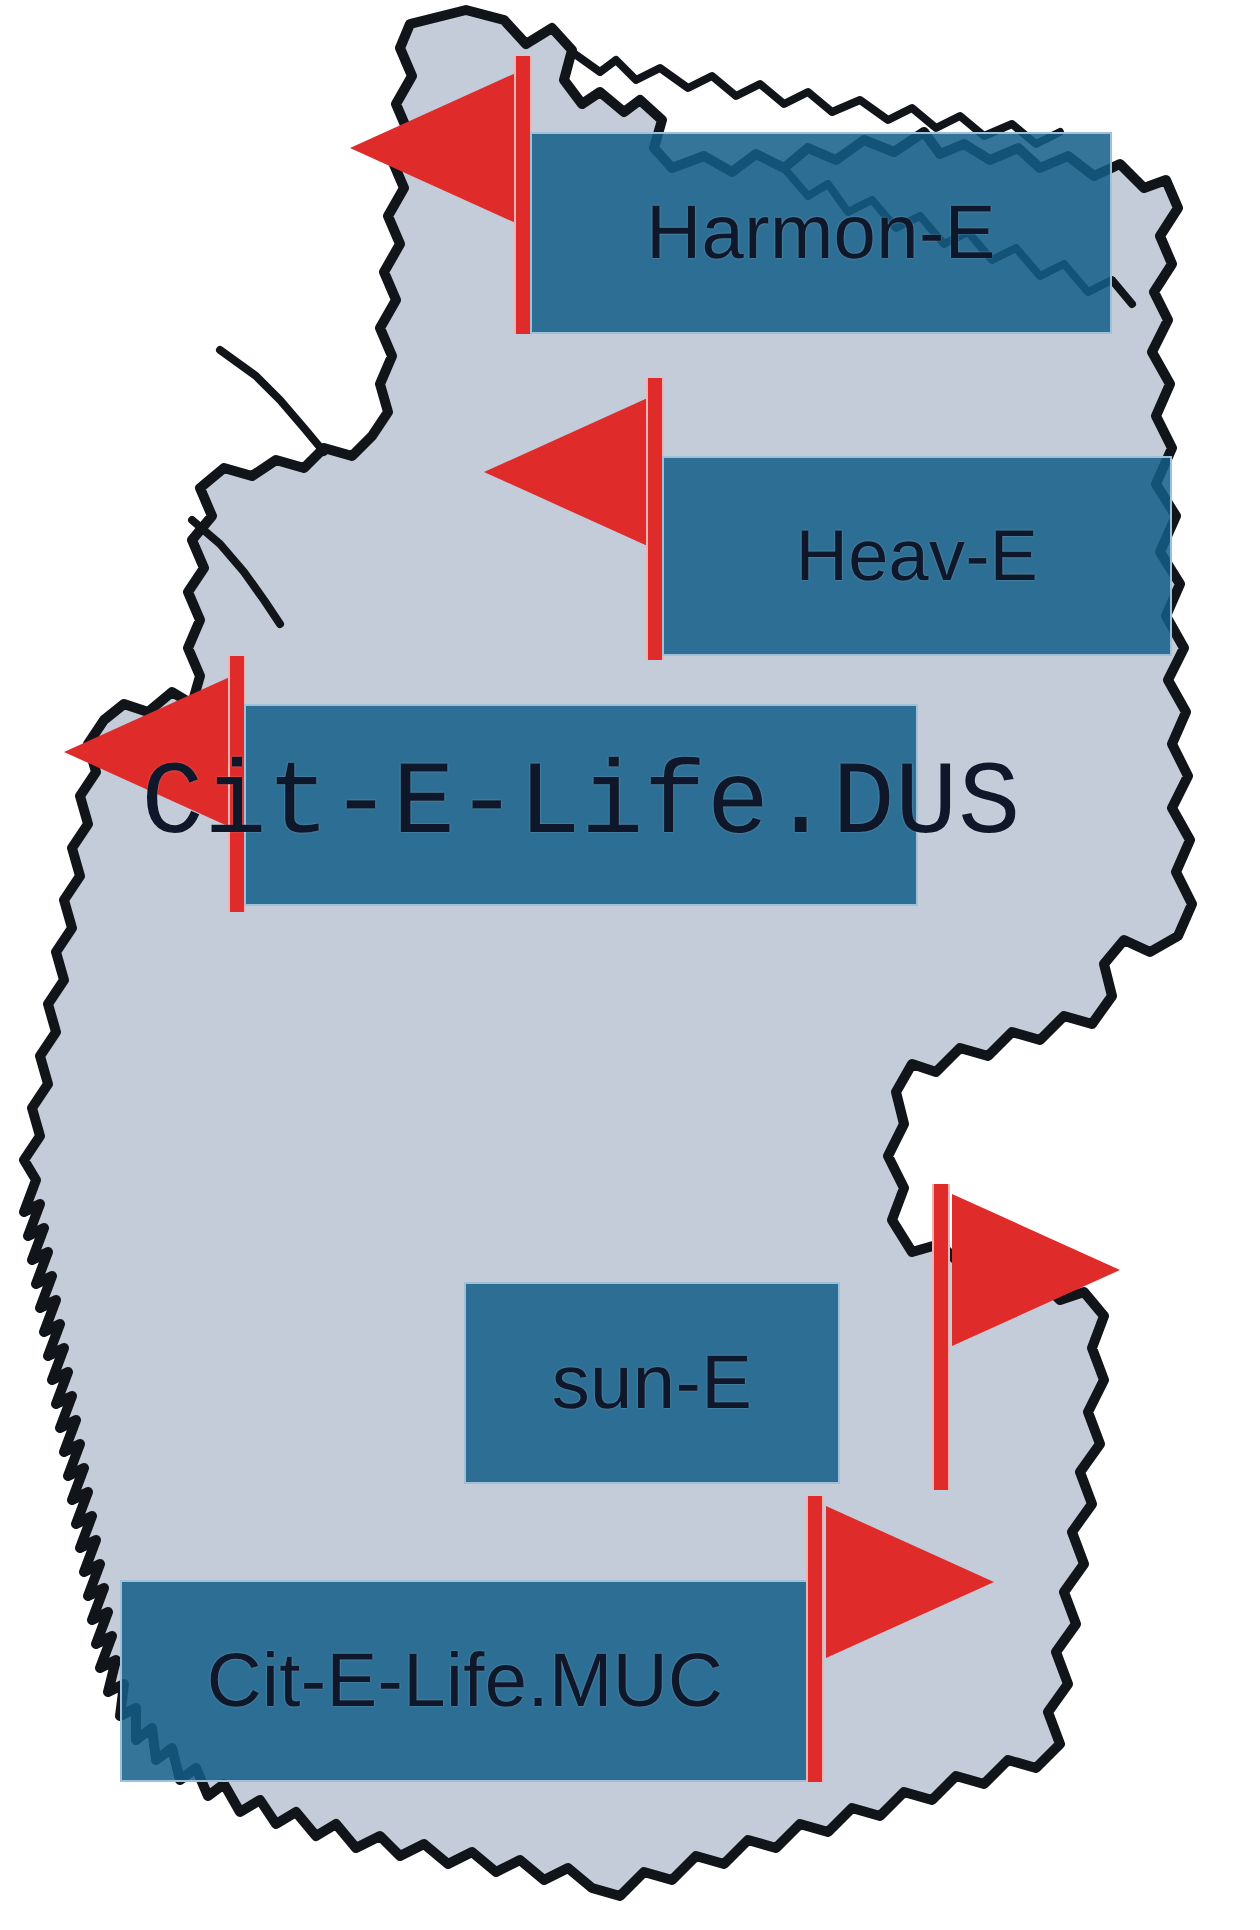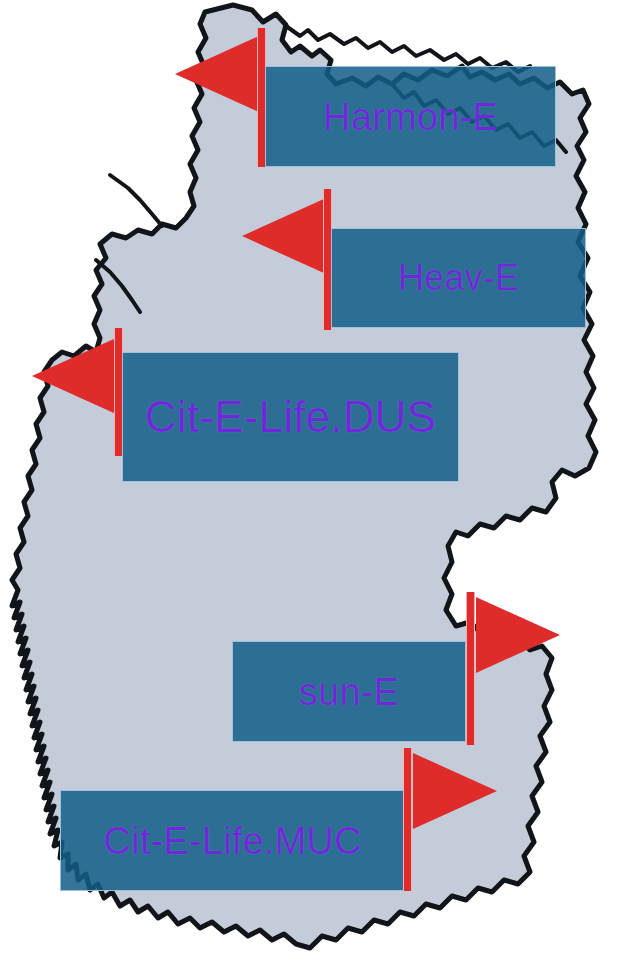--- a/index.html
+++ b/index.html
@@ -40,21 +40,21 @@
 
   
   .label-box{
     position:absolute;
     background:rgba(20,94,136,0.86);
     border:1px solid #9fc0d8;
     box-sizing:border-box;
     display:flex;
     align-items:center;
     justify-content:center;
-    color:#6d28d9;
+    color:#0f172a;
     letter-spacing:0.2px;
     line-height:1;
     white-space:nowrap;
   }
   .label-box .txt{
     display:block;
     font-weight:400;
     text-shadow:0 0 1px rgba(255,255,255,0.35);
   }
 </style>
@@ -124,27 +124,27 @@
     <div class="flag left" style="left:242px; top:198px;"></div>
     <div class="pole" style="left:323px; top:189px; width:9px; height:141px;"></div>
     <div class="label-box" style="left:331px; top:228px; width:255px; height:100px; font-size:36px;">
       <span class="txt">Heav-E</span>
     </div>
   </div>
 
   <div class="marker">
     <div class="flag left" style="left:32px; top:338px;"></div>
     <div class="pole" style="left:114px; top:328px; width:9px; height:128px;"></div>
-    <div class="label-box" style="left:122px; top:352px; width:337px; height:130px; font-size:44px;">
+    <div class="label-box" style="left:122px; top:352px; width:337px; height:101px; font-size:52px;font-family:Liberation Mono, monospace;">
       <span class="txt">Cit-E-Life.DUS</span>
     </div>
   </div>
 
   <div class="marker">
-    <div class="label-box" style="left:232px; top:641px; width:234px; height:101px; font-size:38px;">
+    <div class="label-box" style="left:232px; top:641px; width:188px; height:101px; font-size:38px;">
       <span class="txt">sun-E</span>
     </div>
     <div class="flag right" style="left:476px; top:597px;"></div>
     <div class="pole" style="left:466px; top:592px; width:9px; height:153px;"></div>
   </div>
 
   <div class="marker">
     <div class="label-box" style="left:60px; top:790px; width:345px; height:101px; font-size:38px;align-items:center;">
       <span class="txt">Cit-E-Life.MUC</span>
     </div>

